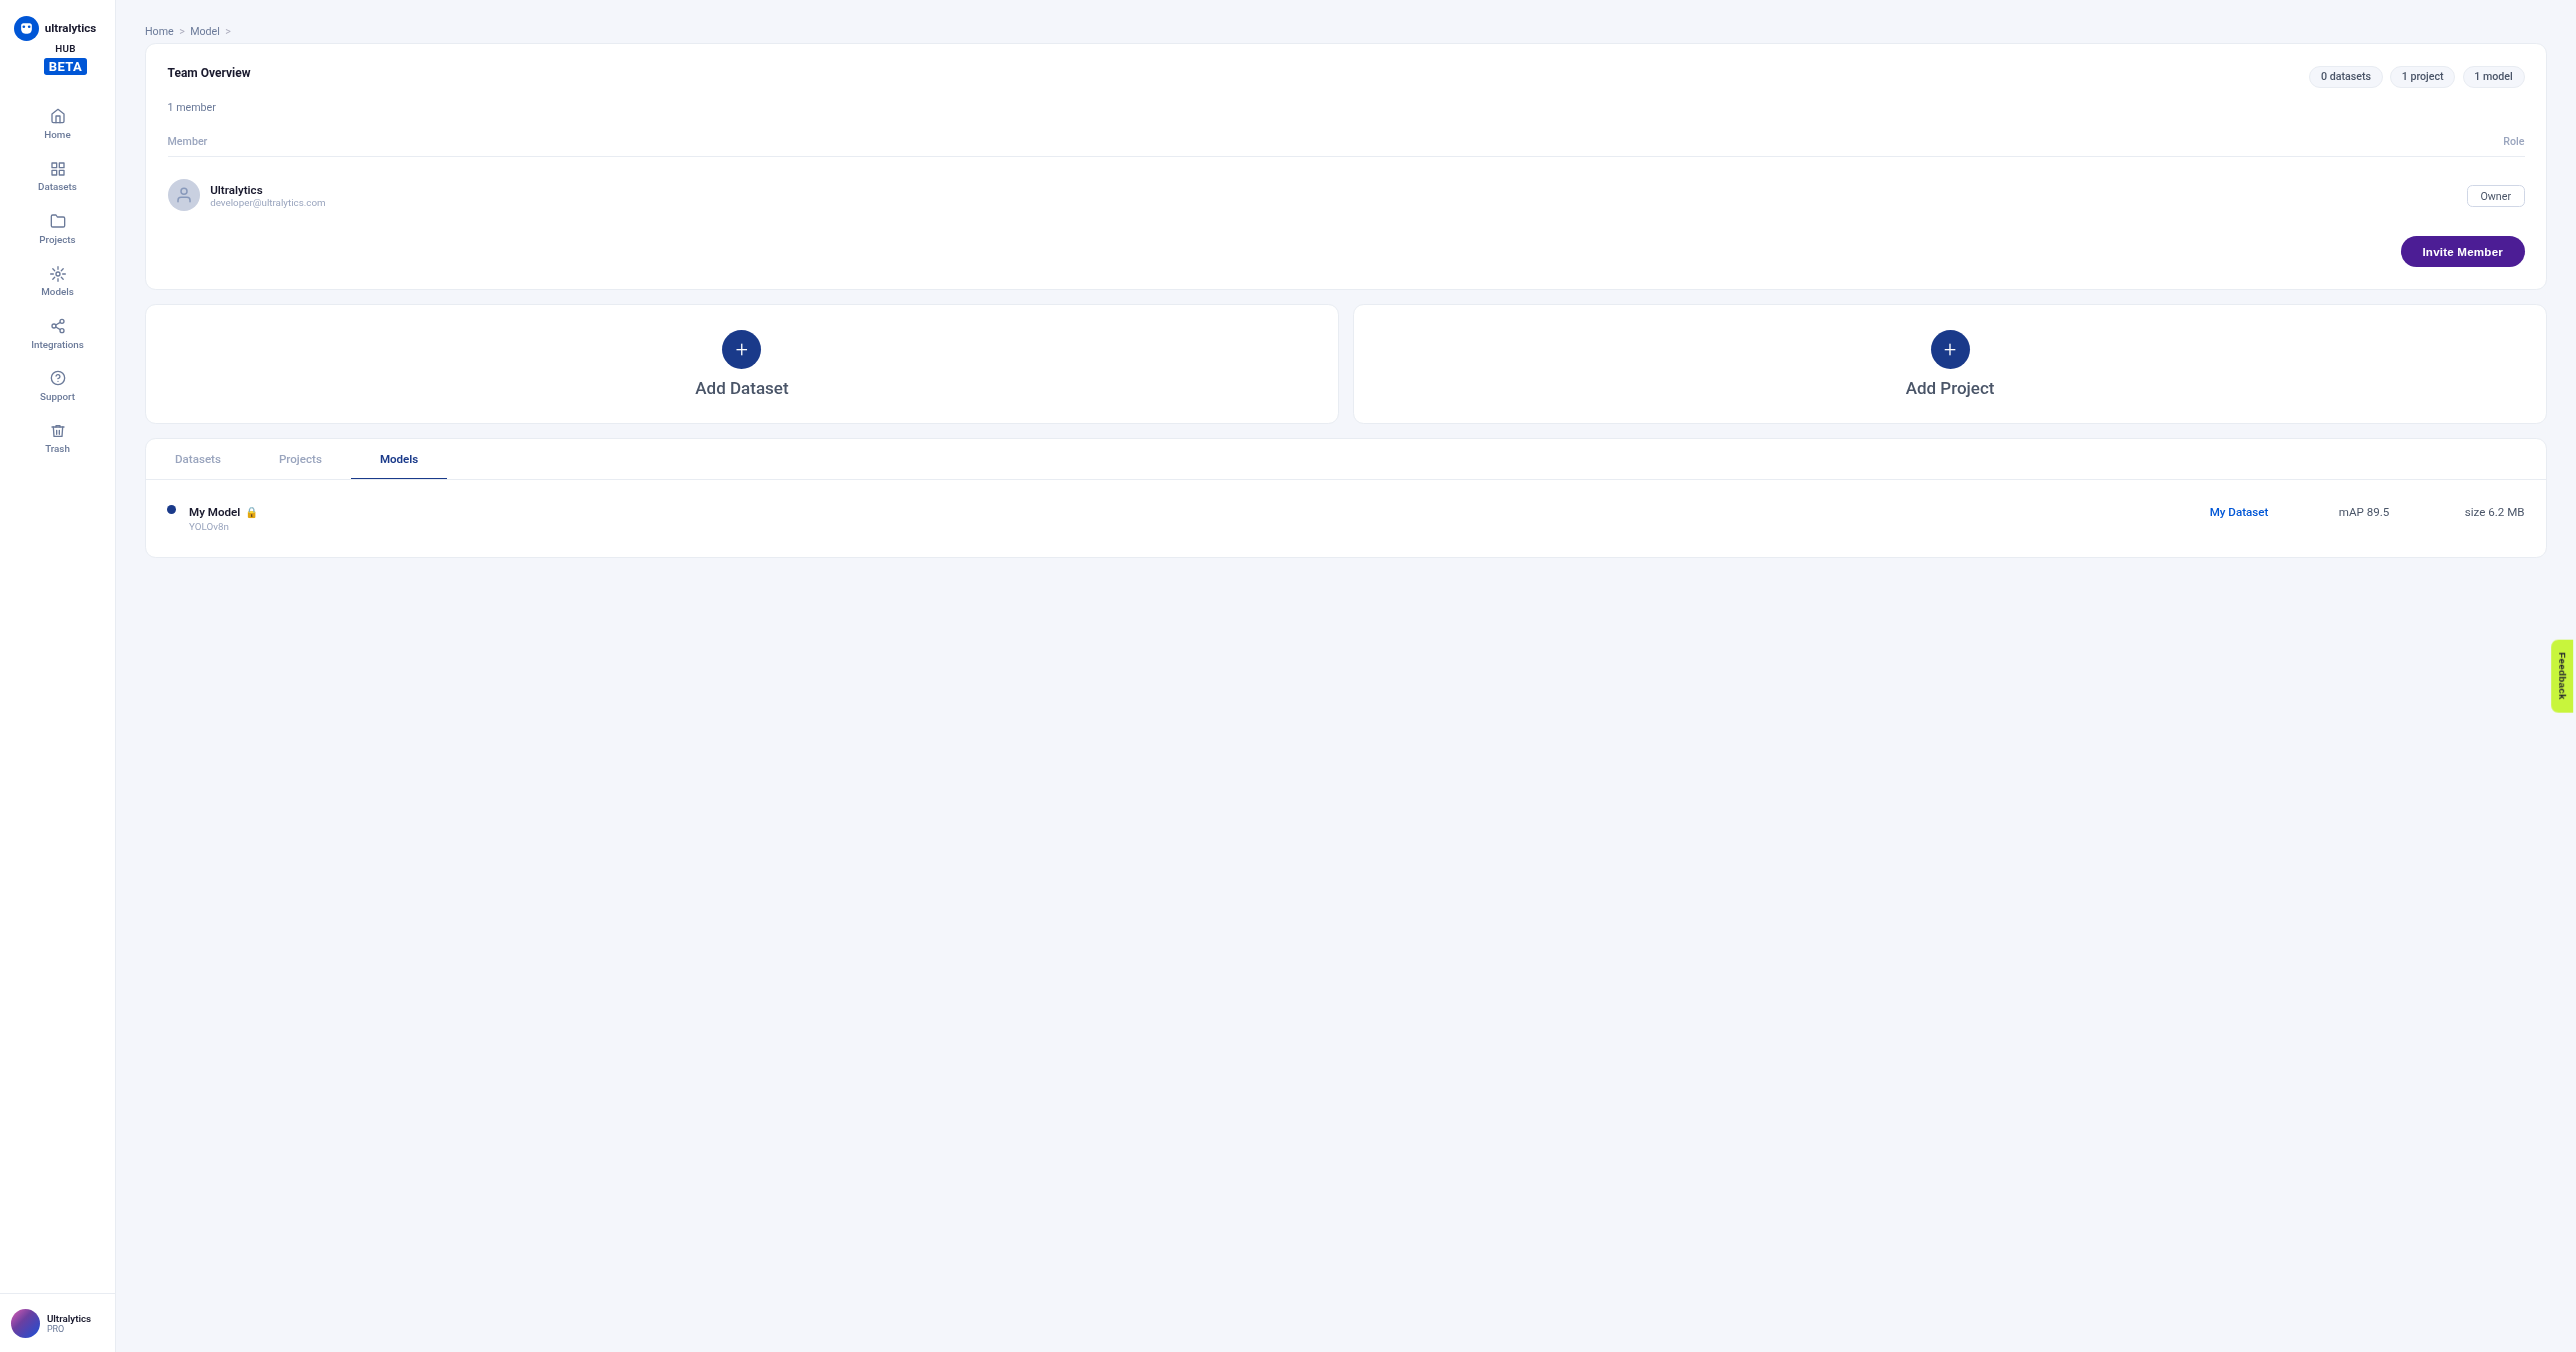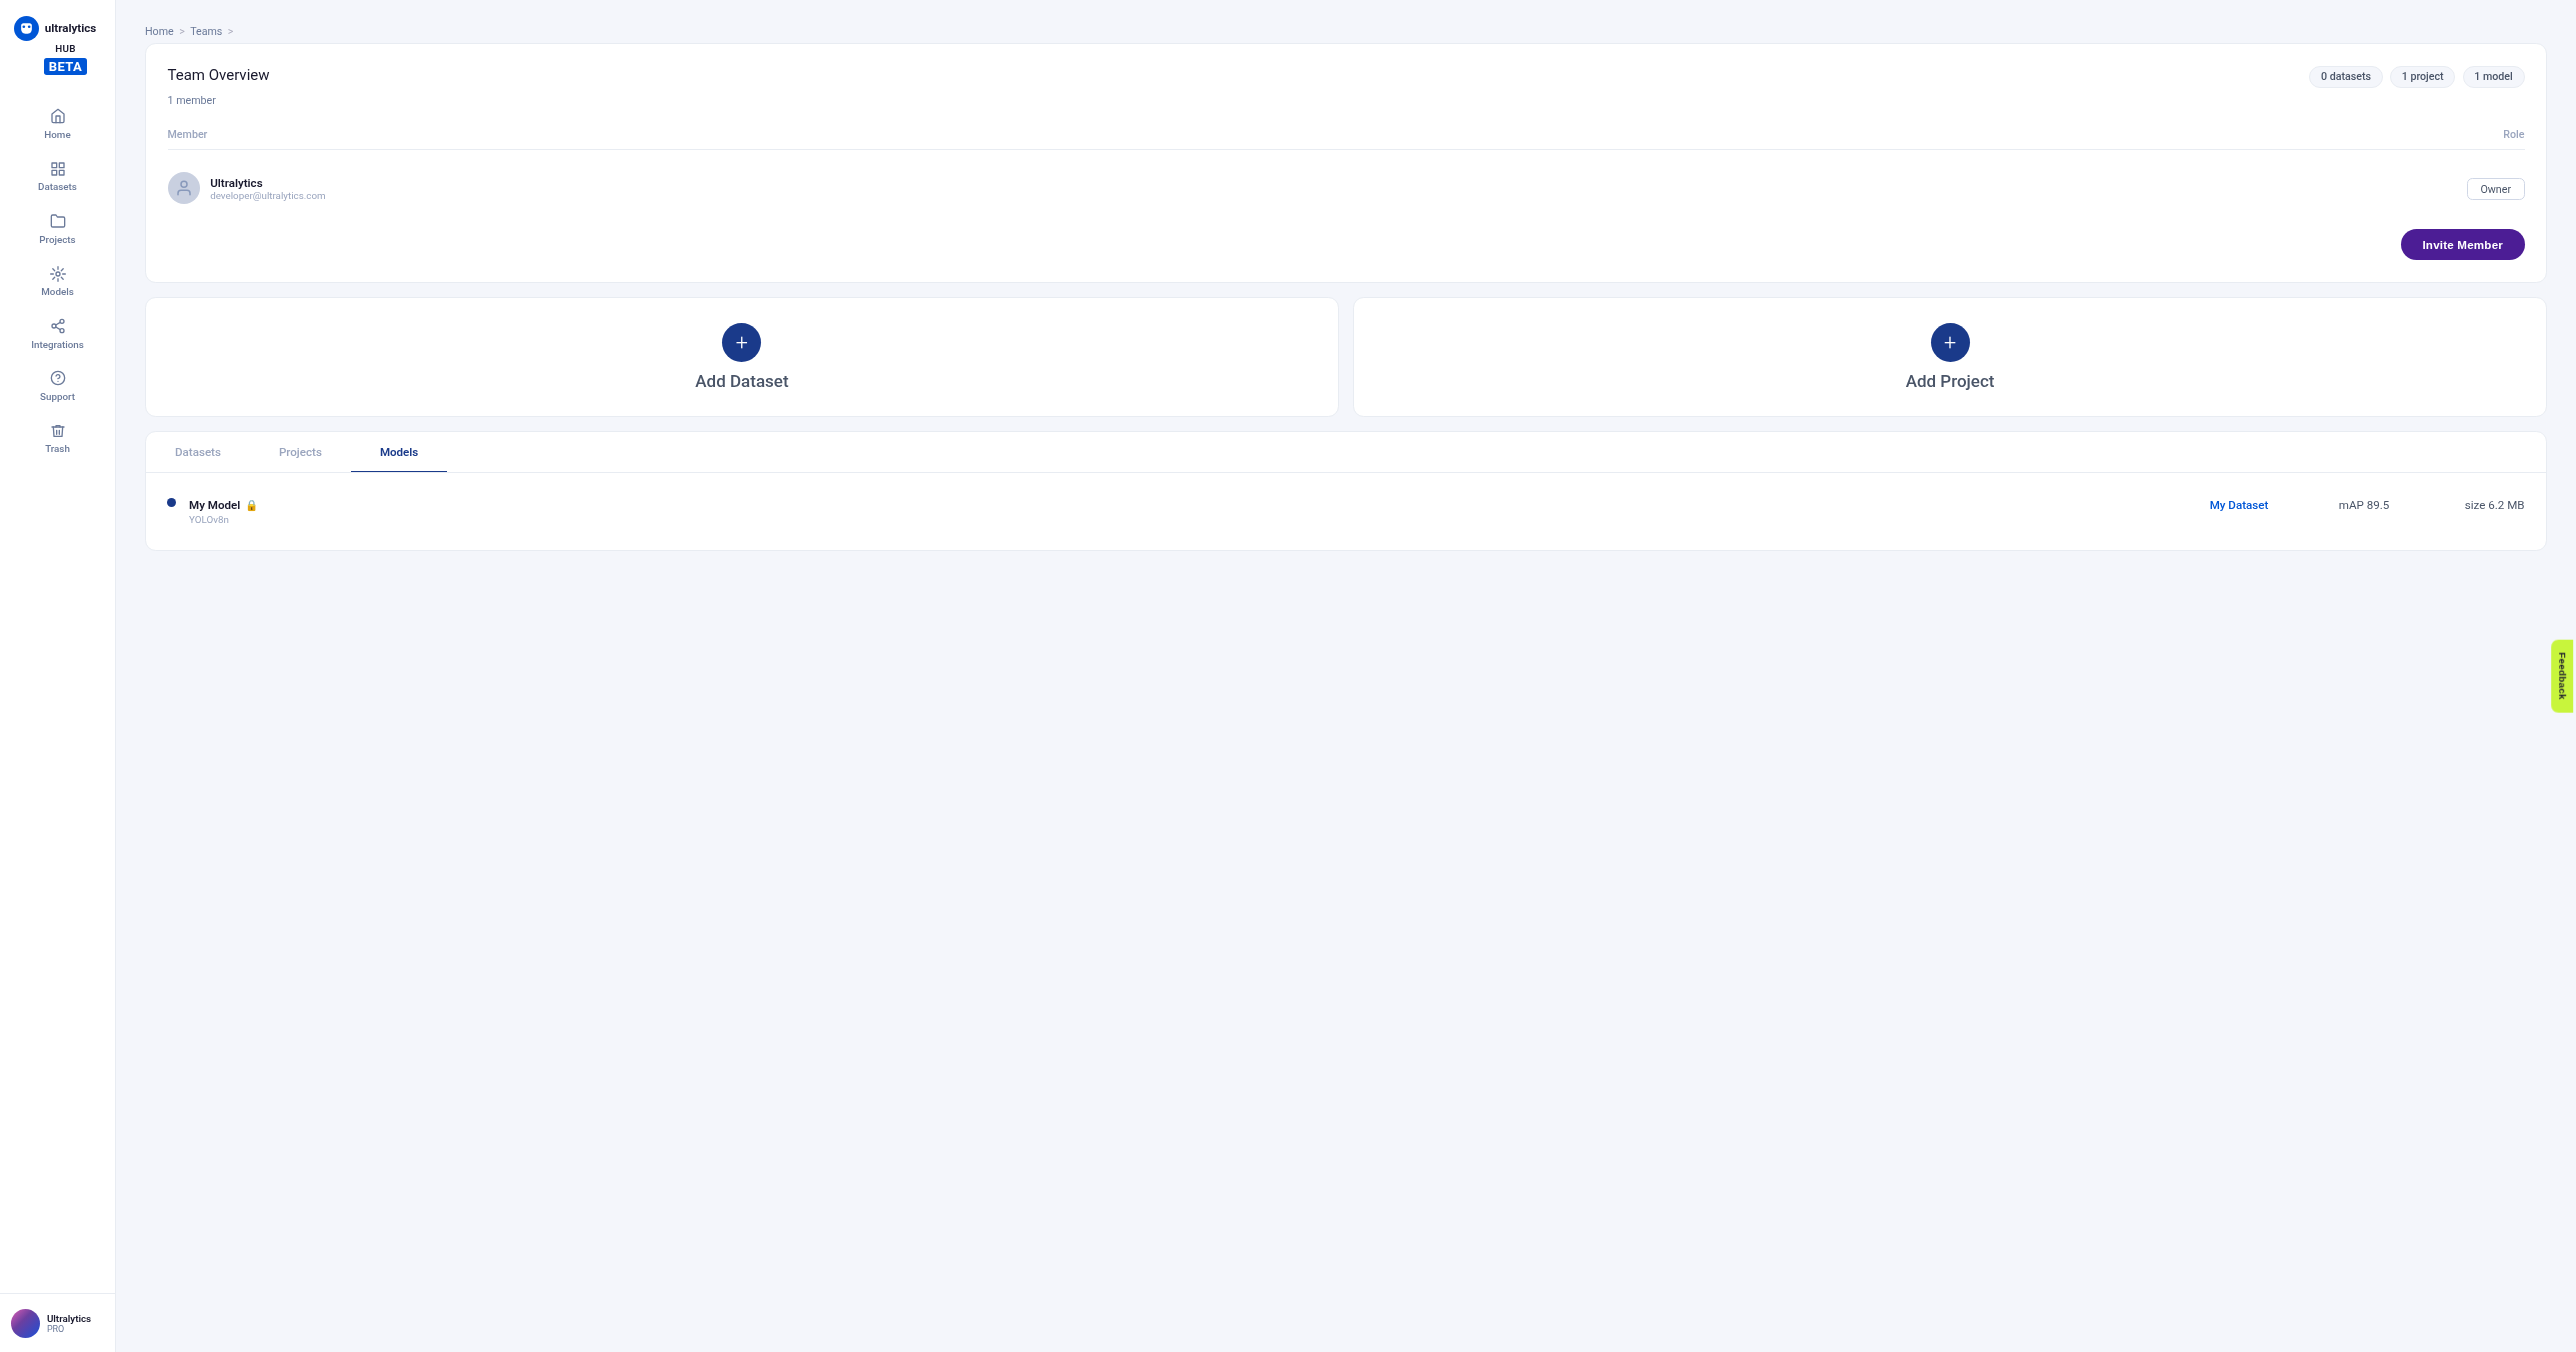--- a/index.html
+++ b/index.html
@@ -166,24 +166,24 @@
       margin-bottom: 14.3px;
     }
 
     .team-overview-header {
       display: flex;
       align-items: flex-start;
       justify-content: space-between;
       margin-bottom: 14.3px;
     }
     .team-overview-title {
-      font-size: 15px;
-      font-weight: 400;
-      color: #1a1a2e;
-      margin-bottom: 10px;
+      font-size: 12px;
+      font-weight: 700;
+      color: #1a1a2e;
+      margin-bottom: 21px;
     }
     .member-count {
       font-size: 10.7px;
       color: #6b7a99;
     }
     .team-stats {
       display: flex;
       gap: 7.2px;
     }
     .stat-badge {
@@ -517,21 +517,21 @@
       <span class="footer-plan">PRO</span>
     </div>
   </div>
 </aside>
 
 <main class="main">
 
   <div class="breadcrumb">
     <a>Home</a>
     <span class="breadcrumb-sep">&gt;</span>
-    <a>Teams</a>
+    <a>Model</a>
     <span class="breadcrumb-sep">&gt;</span>
   </div>
 
 
   <div class="card">
     <div class="team-overview-header">
       <div>
         <div class="team-overview-title">Team Overview</div>
         <div class="member-count">1 member</div>
       </div>

